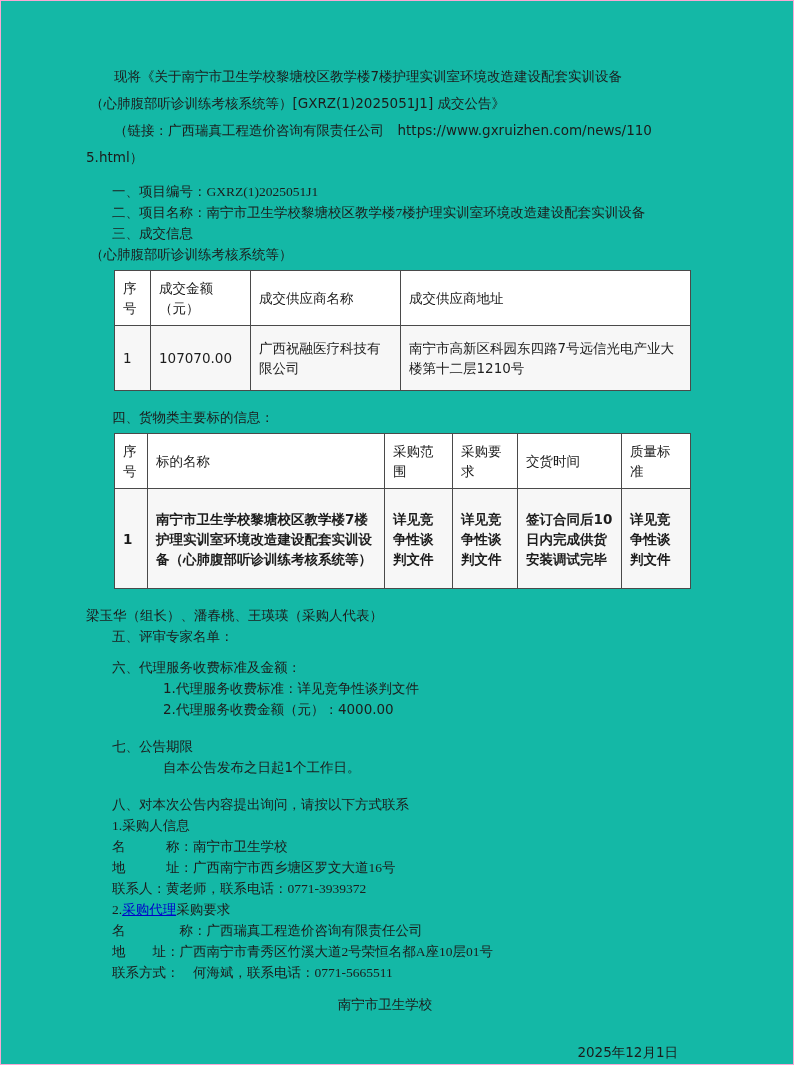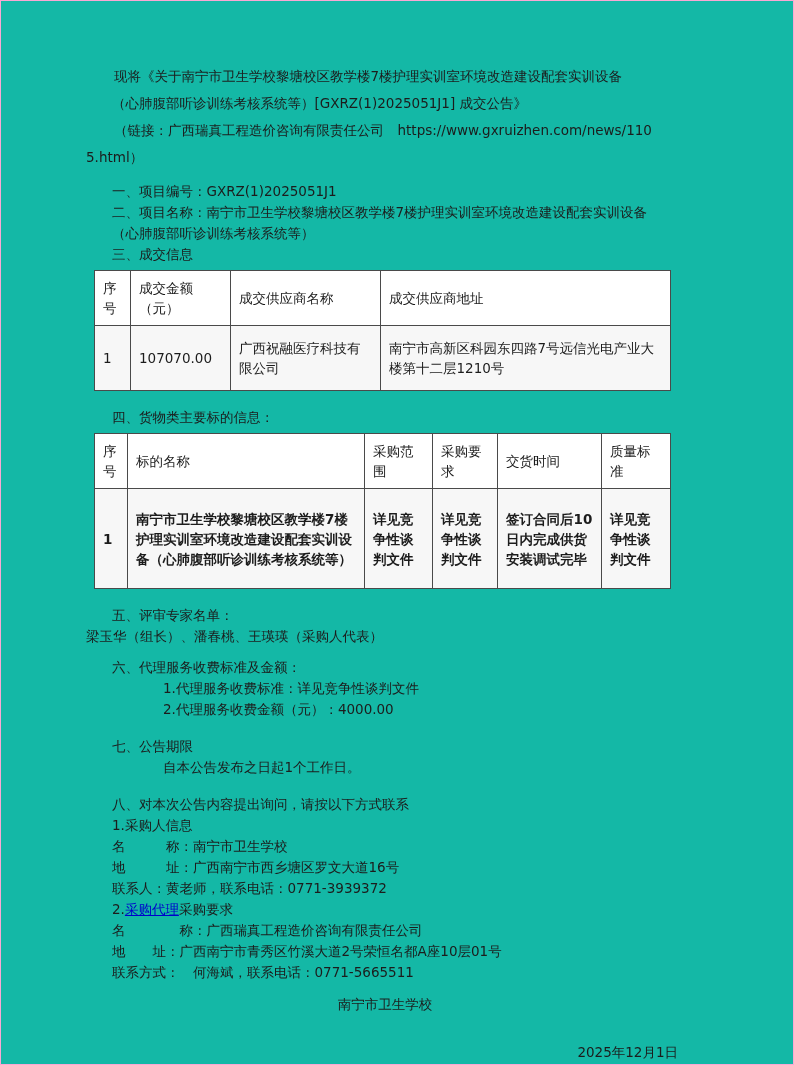--- a/index.html
+++ b/index.html
@@ -12,29 +12,29 @@
   }
   .page {
     position: relative; width: 794px; height: 1065px;
     background: #14b8a6; border: 1px solid #f9a8d4; overflow: hidden;
   }
   .content { padding: 62px 87px 0 85px; }
 
   .intro .line { line-height: 27px; }
   .body-line { line-height: 21px; }
   .ind1 { padding-left: 28px; }   
-  .ind2 { padding-left: 26px; }   
-  .ind0 { padding-left: 4px; margin-left: 22px; }    
+  .ind2 { padding-left: 26px; font-family: Liberation Serif, serif; }   
+  .ind0 { padding-left: 4px; }    
   .sub  { padding-left: 77px; }   
 
   .gap-s { height: 10px; } .gap-m { height: 16px; }
 
   table {
     border-collapse: collapse; table-layout: fixed;
-    width: 576px; margin-left: 8px; margin-top: 5px; border-radius: 16px;
+    width: 576px; margin-left: 28px; margin-top: 5px; border-radius: 16px;
   }
   td {
     border: 1px solid #4a4a4a;
     padding: 6px 8px; line-height: 20px;
     vertical-align: middle; text-align: left;
     word-break: break-all; overflow: hidden;
   }
   tr.hdr td { height: 55px; background: #ffffff; }
   tr.data td { background: #f7f7f7; }
   table.deal  tr.data td { height: 65px; }
@@ -55,22 +55,22 @@
       <div class="line ind1">现将《关于南宁市卫生学校黎塘校区教学楼7楼护理实训室环境改造建设配套实训设备</div>
       <div class="line ind0">（心肺腹部听诊训练考核系统等）[GXRZ(1)2025051J1] 成交公告》</div>
       <div class="line ind1">（链接：广西瑞真工程造价咨询有限责任公司　https://www.gxruizhen.com/news/110</div>
       <div class="line">5.html）</div>
     </div>
 
     <div class="gap-s"></div>
 
     <div class="body-line ind2">一、项目编号：GXRZ(1)2025051J1</div>
     <div class="body-line ind2">二、项目名称：南宁市卫生学校黎塘校区教学楼7楼护理实训室环境改造建设配套实训设备</div>
+    <div class="body-line ind2">三、成交信息</div>
     <div class="body-line ind0">（心肺腹部听诊训练考核系统等）</div>
-    <div class="body-line ind2">三、成交信息</div>
 
     <table class="deal">
       <colgroup>
           <col style="width:36px">
           <col style="width:100px">
           <col style="width:150px">
           <col style="width:290px">
         </colgroup>
       <tbody>
           <tr class="hdr">
@@ -116,22 +116,22 @@
         <td>详见竞争性谈判文件</td>
         <td>详见竞争性谈判文件</td>
         <td>签订合同后10日内完成供货安装调试完毕</td>
         <td>详见竞争性谈判文件</td>
       </tr>
     </tbody>
       </table>
 
     <div class="gap-m"></div>
 
+    <div class="body-line">梁玉华（组长）、潘春桃、王瑛瑛（采购人代表）</div>
     <div class="body-line ind2">五、评审专家名单：</div>
-    <div class="body-line">梁玉华（组长）、潘春桃、王瑛瑛（采购人代表）</div>
 
     <div class="gap-s"></div>
 
     <div class="body-line ind2">六、代理服务收费标准及金额：</div>
     <div class="body-line sub">1.代理服务收费标准：详见竞争性谈判文件</div>
     <div class="body-line sub">2.代理服务收费金额（元）：4000.00</div>
 
     <div class="gap-m"></div>
 
     <div class="body-line ind2">七、公告期限</div>

